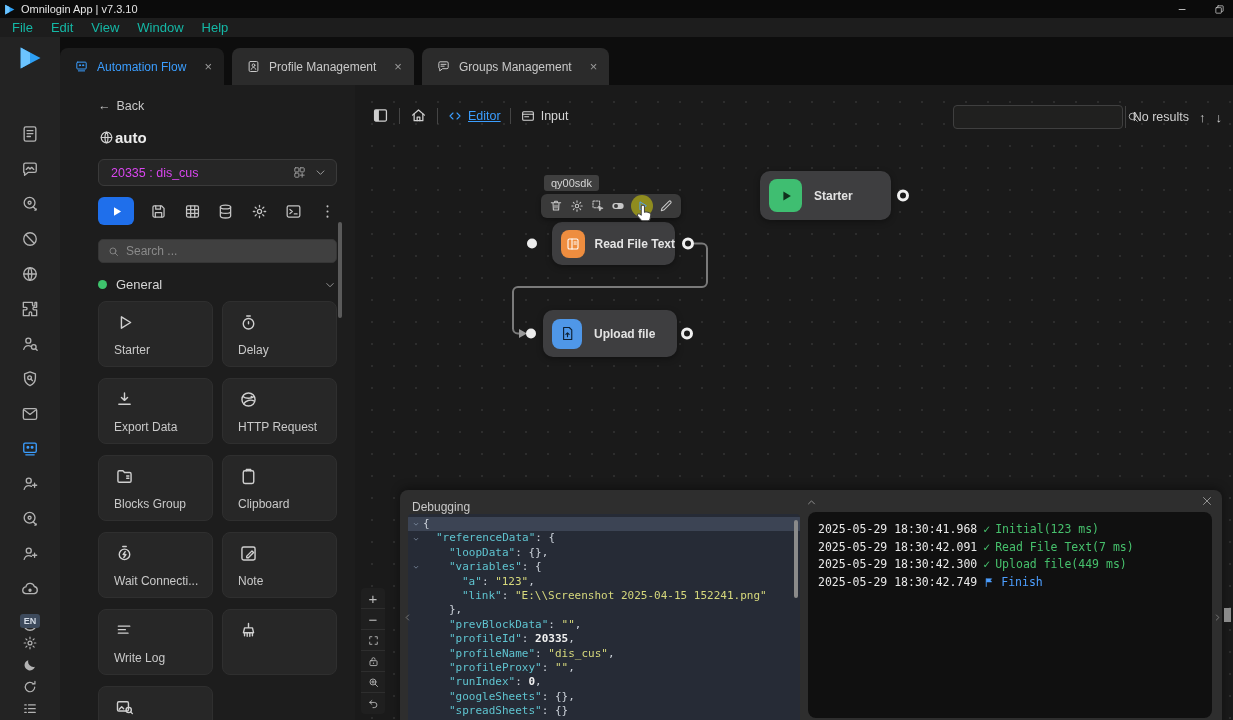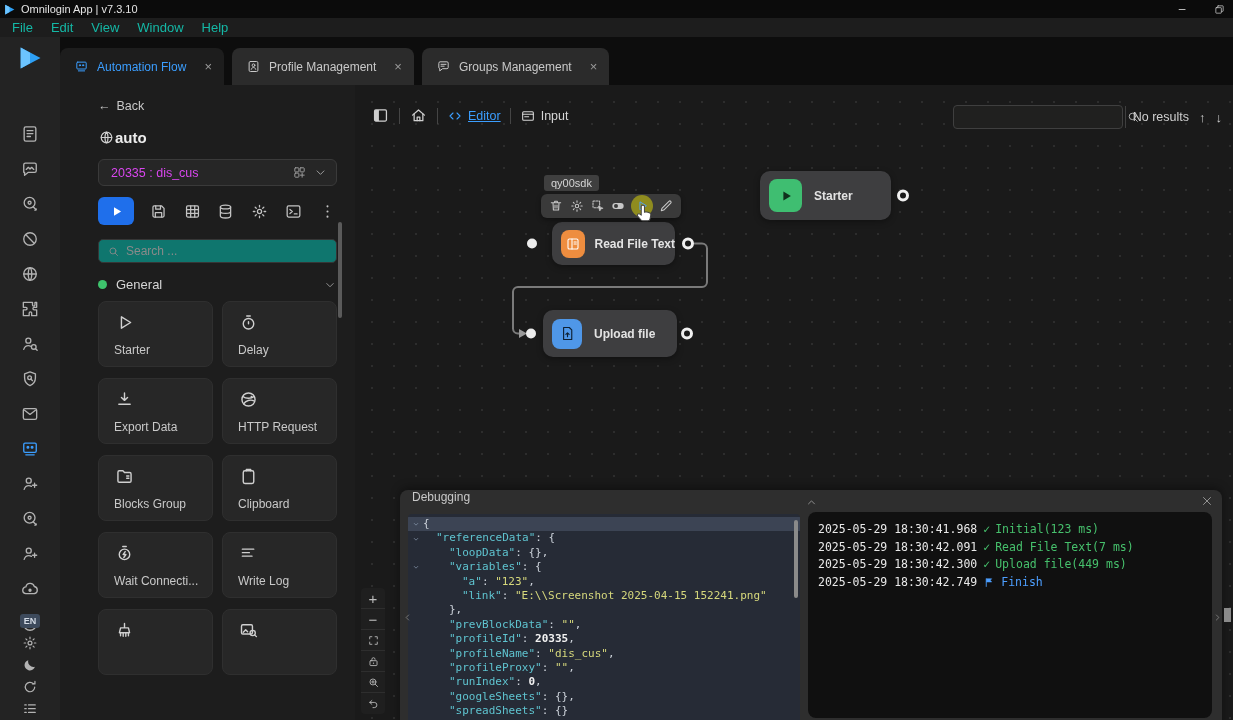--- a/index.html
+++ b/index.html
@@ -42,21 +42,21 @@
   #backrow { display:flex; align-items:center; gap:6px; color:#c9c9c9; font-size:12.5px; cursor:pointer; }
   #flowtitle { display:flex; align-items:center; margin-top:16px; color:#ececec; font-size:15px; font-weight:bold; }
   #flowtitle .icon { width:17px; height:17px; color:#cfcfcf; }
   #profileselect { margin-top:13px; height:27px; background:#262626; border:1px solid #3a3a3a; border-radius:6px; display:flex; align-items:center; padding:0 8px 0 12px; font-size:12.5px; color:#d946ef; cursor:pointer; }
   #profileselect .val { flex:1; }
   #profileselect .icon { width:15px; height:15px; color:#9a9a9a; margin-left:6px; }
   #paneltoolbar { margin-top:11px; display:flex; align-items:center; justify-content:space-between; }
   #runbtn { width:36px; height:28px; background:#1f6feb; border-radius:6px; display:flex; align-items:center; justify-content:center; cursor:pointer; }
   #runbtn .icon { width:17px; height:17px; }
   .tbicon { width:19px; height:19px; color:#c3c3c3; cursor:pointer; }
-  #panelsearch { margin-top:14px; height:24px; background:#0f766e; border:1px solid #363636; border-radius:5px; display:flex; align-items:center; padding:0 8px; gap:6px; }
+  #panelsearch { margin-top:14px; height:24px; background:#404040; border:1px solid #363636; border-radius:5px; display:flex; align-items:center; padding:0 8px; gap:6px; }
   #panelsearch .icon { width:13px; height:13px; color:#8a8a8a; }
   #panelsearch input { flex:1; background:transparent; border:none; outline:none; color:#ccc; font-size:12px; font-family:"Liberation Sans",sans-serif; }
   #panelsearch input::placeholder { color:#8a8a8a; }
   #grouprow { margin-top:14px; display:flex; align-items:center; gap:9px; font-size:13px; color:#d6d6d6; cursor:pointer; }
   #grouprow .dot { width:9px; height:9px; border-radius:50%; }
   #grouprow .chev { margin-left:auto; width:14px; height:14px; color:#9a9a9a; }
   #blockgrid { margin-top:9px; display:grid; grid-template-columns:115px 115px; gap:11px 9px; }
   .card { height:66px; background:#272727; border:1px solid #2f2f2f; border-radius:8px; padding:10px 0 0 15px; cursor:grab; }
   .card .icon { width:21px; height:21px; color:#d0d0d0; }
   .card .clabel { margin-top:6px; font-size:12px; color:#c9c9c9; white-space:nowrap; overflow:hidden; }
@@ -95,21 +95,21 @@
 
   
   #zoomstack { position:absolute; left:6px; top:503px; width:24px; background:rgba(32,32,32,.92); border-radius:4px; display:flex; flex-direction:column; }
   .zbtn { width:24px; height:21px; display:flex; align-items:center; justify-content:center; color:#bdbdbd; border-bottom:1px solid #2e2e2e; cursor:pointer; }
   .zbtn:last-child { border-bottom:none; }
   .zbtn .icon { width:13px; height:13px; }
   .zbtn.txt { font-size:15px; }
 
   
   #debugpanel { position:absolute; left:45px; top:405px; width:822px; height:240px; background:#2e2e2e; border-radius:8px 8px 0 0; box-shadow:0 -2px 10px rgba(0,0,0,.4); }
-  #debughead { height:24px; display:flex; align-items:flex-start; padding:0 12px; position:relative; }
+  #debughead { height:24px; display:flex; align-items:flex-end; padding:0 12px; position:relative; }
   #debugtitle { font-size:12px; color:#c8c8c8; }
   #collapsechev { position:absolute; left:405px; top:6px; width:13px; height:13px; color:#9a9a9a; cursor:pointer; }
   #debugclose { position:absolute; right:8px; top:4px; width:14px; height:14px; color:#9a9a9a; cursor:pointer; }
   #jsonarea { position:absolute; left:8px; top:24px; width:392px; height:212px; background:#262b36; border-radius:4px; overflow:hidden; font-family:"DejaVu Sans Mono",monospace; font-size:11px; line-height:14.4px; padding-top:3px; }
   .jline { display:flex; white-space:pre; }
   .jline.sel { background:#3c4454; }
   .fold { width:15px; display:inline-flex; align-items:center; justify-content:center; color:#8fa0b5; flex:none; }
   .fold svg { width:8px; height:8px; fill:none; stroke:currentColor; stroke-width:2; }
   .tk-key { color:#5fc4d0; }
   .tk-str { color:#d6d87c; }
@@ -458,20 +458,26 @@
               <rect x="6" y="5.5" width="12" height="14.5" rx="2"></rect>
               <path d="M9.5 5.5V4h5v1.5"></path>
             </svg>
           </span><div class="clabel">Clipboard</div></div>
         <div class="card"><span class="icon">
             <svg viewBox="0 0 24 24">
               <circle cx="12" cy="13" r="6"></circle>
               <path d="M12.8 9.8l-2.4 3.4h3.2l-2.4 3.4M10 4h4"></path>
             </svg>
           </span><div class="clabel">Wait Connecti...</div></div>
+        <div class="card"><span class="icon">
+            <svg viewBox="0 0 24 24">
+              <rect x="4.5" y="4.5" width="15" height="15" rx="2"></rect>
+              <path d="M10 15l6-6 1.8 1.8-6 6H10z"></path>
+            </svg>
+          </span><div class="clabel">Note</div></div>
         <div class="card"><span class="icon">
             <svg viewBox="0 0 24 24">
               <path d="M5 7h13M5 11h8M5 15h11"></path>
             </svg>
           </span><div class="clabel">Write Log</div></div>
         <div class="card"><span class="icon">
             <svg viewBox="0 0 24 24">
               <path d="M12 4v5M7.5 9h9l1.3 5.5H6.2z"></path>
               <path d="M7.5 14.5V18M10.5 14.5v4M13.5 14.5v4M16.5 14.5V18"></path>
             </svg>

